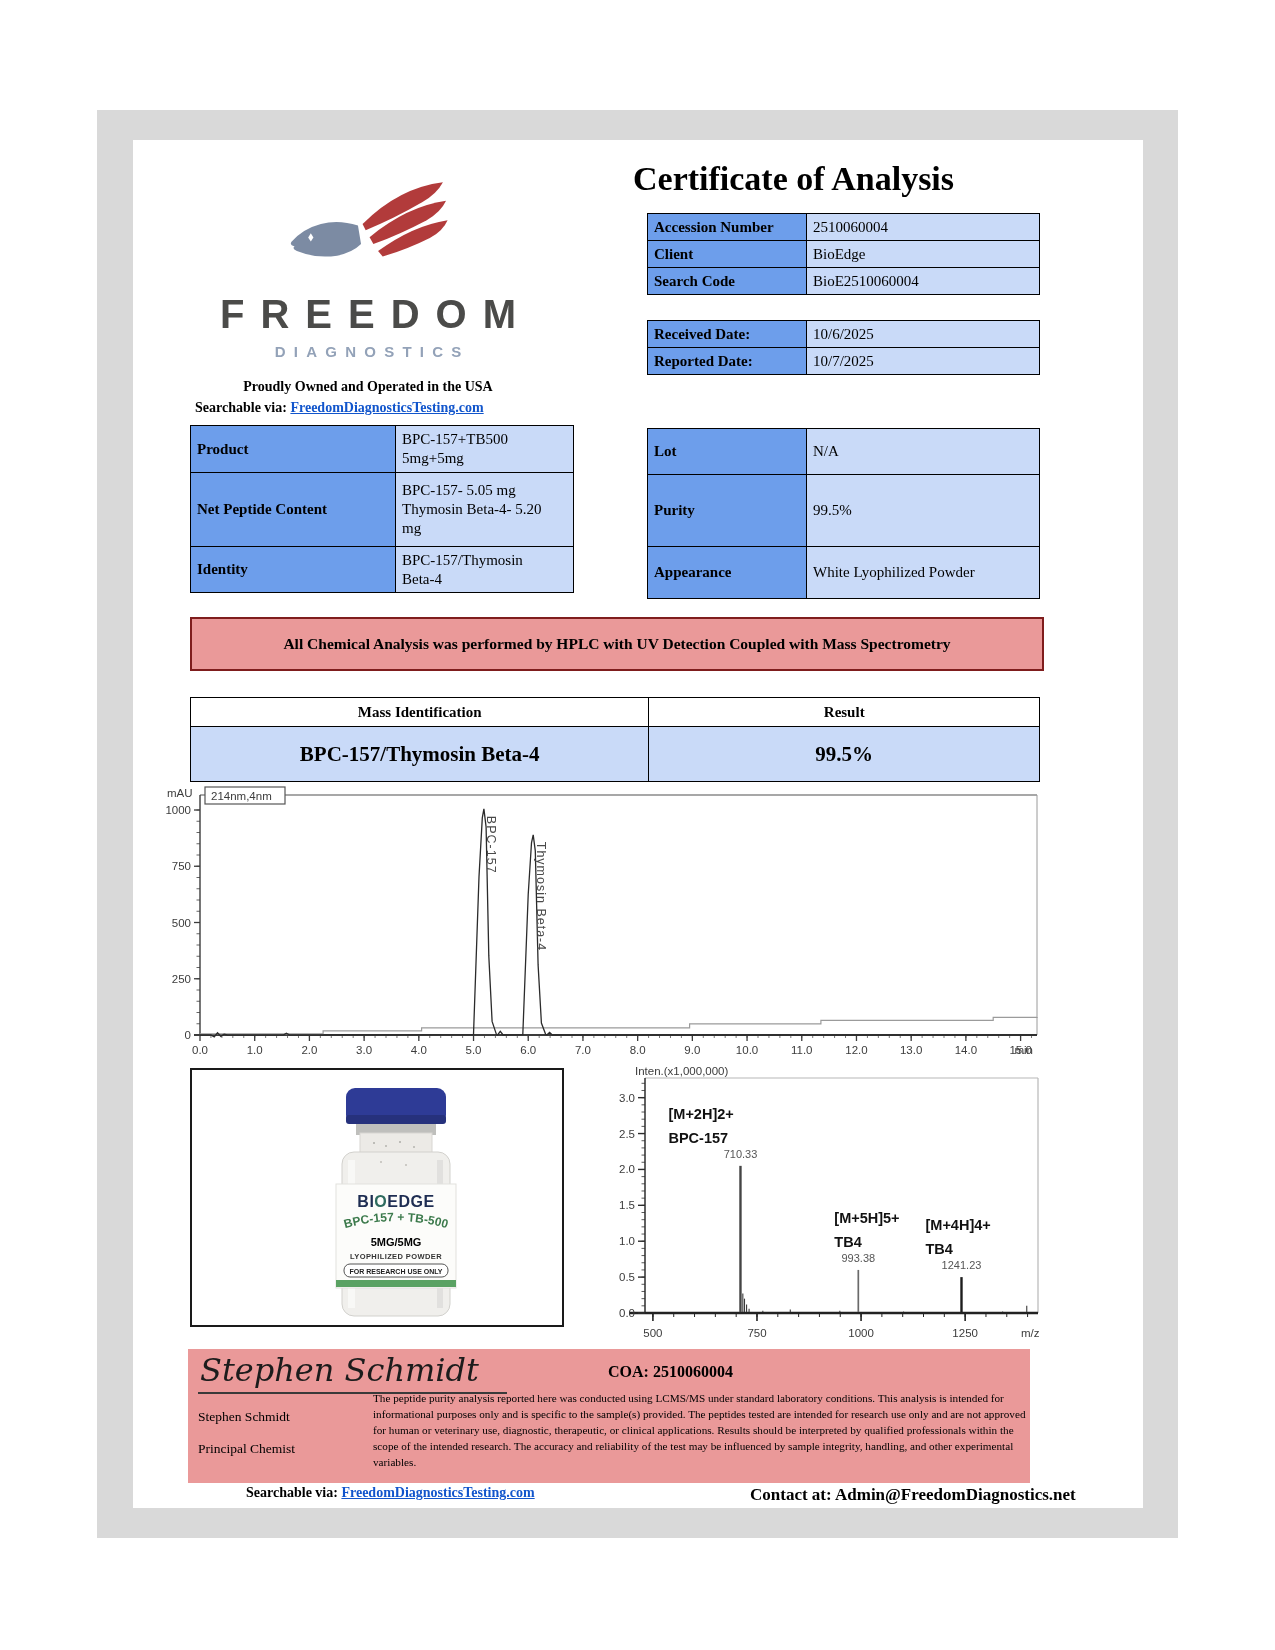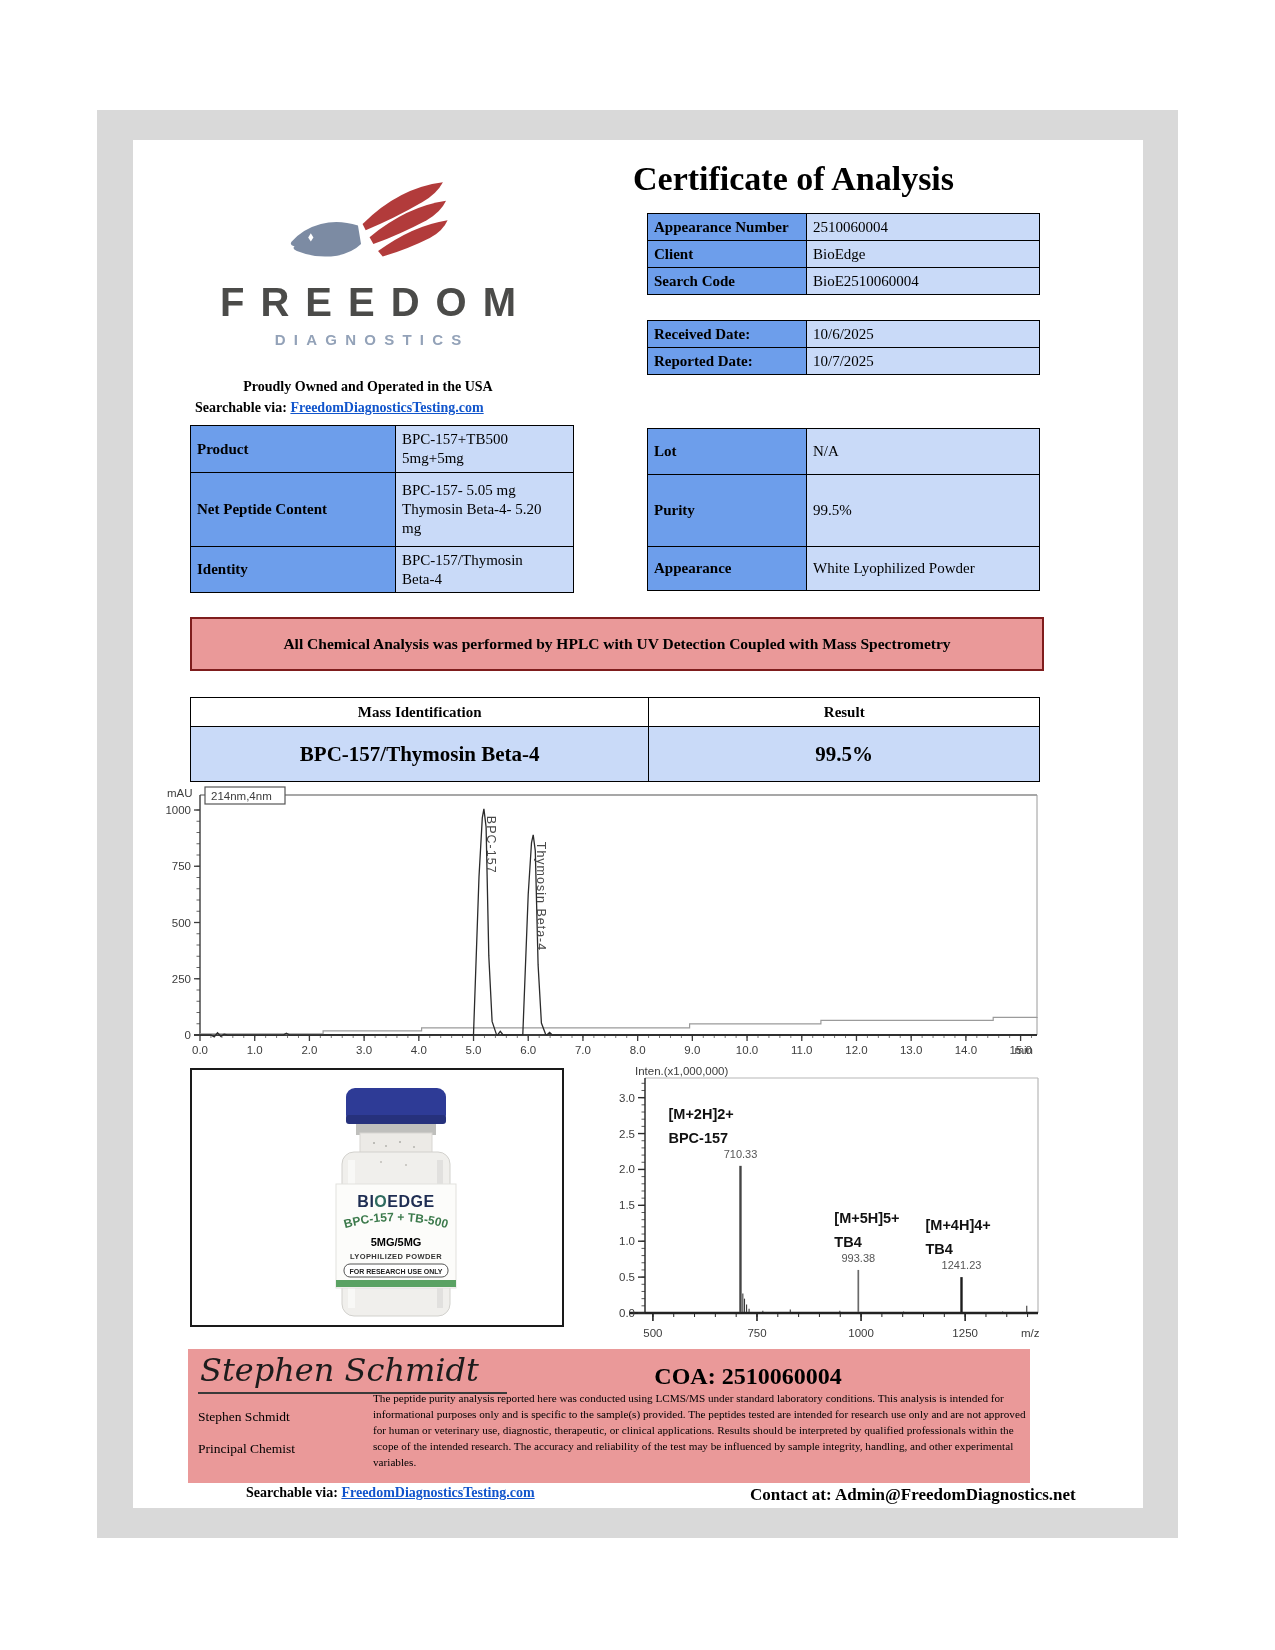--- a/index.html
+++ b/index.html
@@ -5,21 +5,21 @@
   html,body{margin:0;padding:0}
   body{width:1275px;height:1650px;position:relative;background:#fff;overflow:hidden;
        font-family:"Liberation Serif",serif;color:#000}
   .frame{position:absolute;left:97px;top:110px;width:1081px;height:1428px;background:#d9d9d9}
   .page{position:absolute;left:36px;top:30px;width:1010px;height:1368px;background:#fff}
   .abs{position:absolute}
 
   
   .logo{left:70px;top:32px;width:330px;text-align:center}
   .logo-word{font-family:"Liberation Sans",sans-serif;font-weight:bold;font-size:40px;
-             letter-spacing:0.40em;color:#4b4b49;margin-top:0px;text-indent:0.4em}
+             letter-spacing:0.40em;color:#4b4b49;margin-top:12px;text-indent:0.4em}
   .logo-sub{font-family:"Liberation Sans",sans-serif;font-weight:bold;font-size:15px;
             letter-spacing:0.55em;color:var(--logo-blue-text,#93a2b8);margin-top:6px;text-indent:0.55em}
   .tagline{left:60px;top:239px;width:350px;text-align:center;font-weight:bold;font-size:14px}
   .searchable{left:62px;top:260px;font-weight:bold;font-size:14px}
   a.link{color:var(--link,#1155cc);font-weight:bold;text-decoration:underline}
 
   
   .title{left:500px;top:20px;width:410px;font-weight:bold;font-size:34px}
 
   
@@ -30,21 +30,21 @@
   .kv td{background:var(--light-blue,#c9daf8)}
   .acc{left:514px;top:73px;width:393px}
   .acc th{width:146px}.acc tr{height:27px}
   .dates{left:514px;top:180px;width:393px}
   .dates th{width:146px}.dates tr{height:27px}
   .prod{left:57px;top:285px;width:384px}
   .prod th{width:192px}
   .prod tr:nth-child(1){height:47px}.prod tr:nth-child(2){height:74px}.prod tr:nth-child(3){height:46px}
   .samp{left:514px;top:288px;width:393px}
   .samp th{width:146px}
-  .samp tr:nth-child(1){height:46px}.samp tr:nth-child(2){height:72px}.samp tr:nth-child(3){height:44px}
+  .samp tr:nth-child(1){height:46px}.samp tr:nth-child(2){height:72px}.samp tr:nth-child(3){height:52px}
   .pre{white-space:pre-line;line-height:1.25}
 
   
   .banner{left:57px;top:477px;width:850px;height:50px;background:var(--pink,#ea9999);
           border:2px solid #7f1d1d;display:flex;align-items:center;justify-content:center;
           font-weight:bold;font-size:15.5px}
 
   
   .mass{left:57px;top:557px;width:850px}
   .mass th,.mass td{border:1.5px solid #000;text-align:center}
@@ -63,21 +63,21 @@
 
   
   .vialbox{left:57px;top:928px;width:370px;height:255px;background:#fff;border:2px solid #1a1a1a}
   .vial-svg{position:absolute;left:142px;top:18px}
   .vlabel{font-family:"Liberation Sans",sans-serif}
 
   
   .sig{left:55px;top:1209px;width:842px;height:134px;background:var(--pink,#ea9999)}
   .script{position:absolute;left:10px;top:0px;font-family:"DejaVu Serif",serif;font-style:italic;
           font-size:32px;color:#1c1c1c;border-bottom:2px solid #3a3a3a;padding:2px 28px 3px 2px}
-  .coa{position:absolute;left:420px;top:14px;width:280px;text-align:center;font-weight:bold;font-size:24px}
+  .coa{position:absolute;left:420px;top:14px;width:280px;text-align:left;font-weight:bold;font-size:16px}
   .signame{position:absolute;left:10px;top:60px;font-size:13.5px}
   .sigrole{position:absolute;left:10px;top:92px;font-size:13.5px}
   .disclaimer{position:absolute;left:185px;top:42px;width:655px;font-size:11.2px;line-height:1.42;text-align:left}
 
   
   .footer-left{left:113px;top:1345px;font-weight:bold;font-size:14px}
   .footer-right{left:617px;top:1345px;font-weight:bold;font-size:17px}
 </style>
 </head>
 <body>
@@ -100,21 +100,21 @@
   <div class="abs searchable">
     <span>Searchable via:</span>
     <a class="link" href="#">FreedomDiagnosticsTesting.com</a>
   </div>
 
   <div class="abs title">Certificate of Analysis</div>
 
   <table class="abs kv acc">
     <tbody>
           <tr>
-            <th>Appearance Number</th>
+            <th>Accession Number</th>
         <td>2510060004</td>
           </tr>
     <tr>
             <th>Client</th>
         <td>BioEdge</td>
           </tr>
     <tr>
             <th>Search Code</th>
         <td>BioE2510060004</td>
           </tr>

